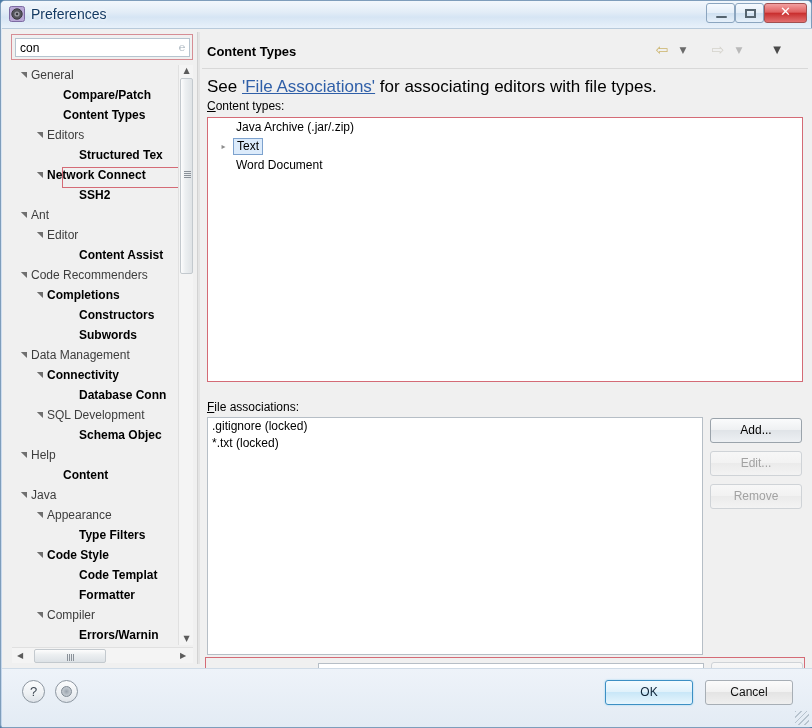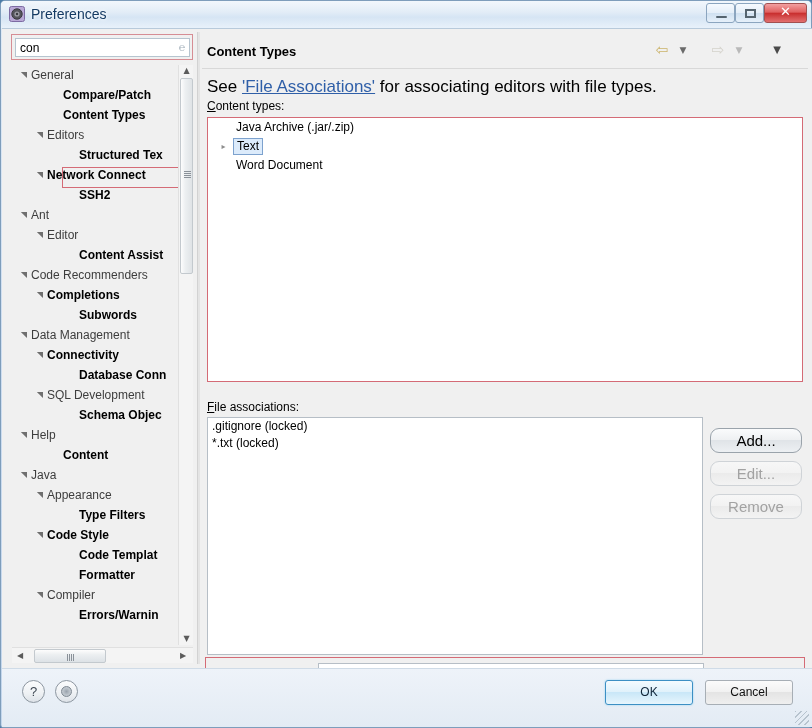--- a/index.html
+++ b/index.html
@@ -277,25 +277,24 @@
   }
   .fa-row {
     height: 17px; line-height: 17px;
     font-size: 12px; color: #000;
     padding-left: 4px; cursor: default;
   }
 
   .sidebtn {
     position: absolute; left: 508px;
     width: 92px; height: 25px;
-    font-size: 15px;
-    border: 1px solid #b2b9c0; border-radius: 9px;
+    font-size: 12px;
+    border: 1px solid #b2b9c0; border-radius: 3px;
     text-align: center; line-height: 23px;
     cursor: default;
-    margin-top: 10px;
   }
   .sidebtn.enabled {
     background: linear-gradient(to bottom,#fafbfc 0%,#eef0f2 48%,#e0e4e8 50%,#edf0f3 100%);
     color: #000; border-color: #9aa3ab;
   }
   .sidebtn.disabled {
     background: linear-gradient(to bottom,#f7f7f7 0%,#f2f2f2 48%,#ebebeb 50%,#f3f3f3 100%);
     color: #a2a2a2; border-color: #cfd3d7;
   }
   #btn-add { top: 386px; }
@@ -457,20 +456,24 @@
               <span class="arrow"></span>
               <span class="lbl">Content Assist</span>
             </div>
             <div class="tree-item lv0 dim">
               <span class="arrow" style="transform: rotate(-90deg); display: inline-block;">◢</span>
               <span class="lbl">Code Recommenders</span>
             </div>
             <div class="tree-item lv1 bold">
               <span class="arrow" style="transform: rotate(-90deg); display: inline-block;">◢</span>
               <span class="lbl">Completions</span>
+            </div>
+            <div class="tree-item lv3 bold">
+              <span class="arrow"></span>
+              <span class="lbl">Constructors</span>
             </div>
             <div class="tree-item lv3 bold">
               <span class="arrow"></span>
               <span class="lbl">Subwords</span>
             </div>
             <div class="tree-item lv0 dim">
               <span class="arrow" style="transform: rotate(-90deg); display: inline-block;">◢</span>
               <span class="lbl">Data Management</span>
             </div>
             <div class="tree-item lv1 bold">

